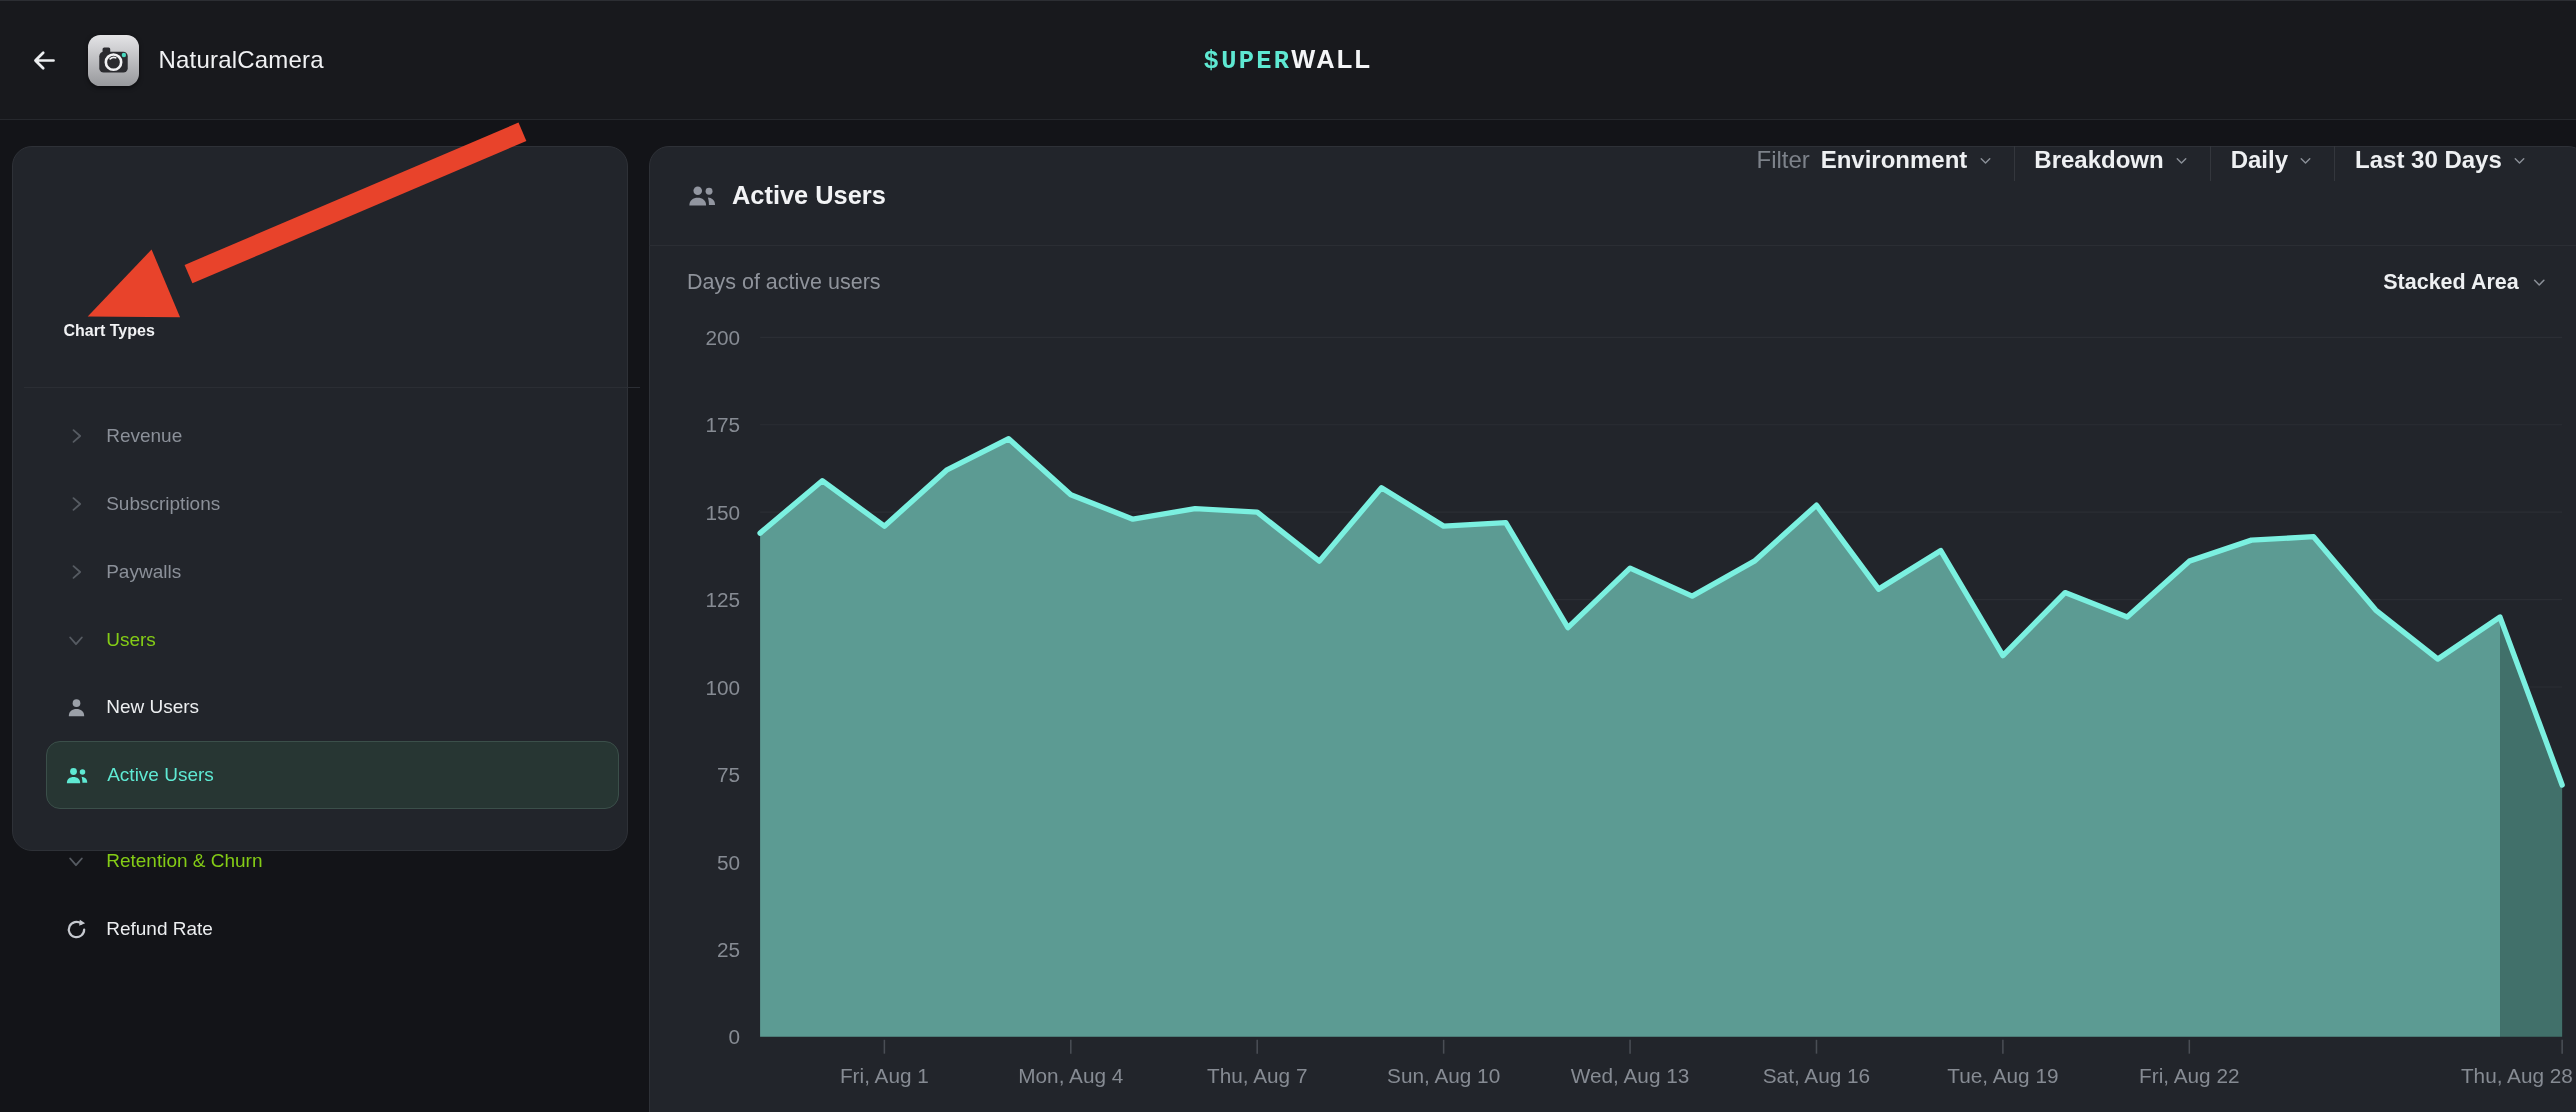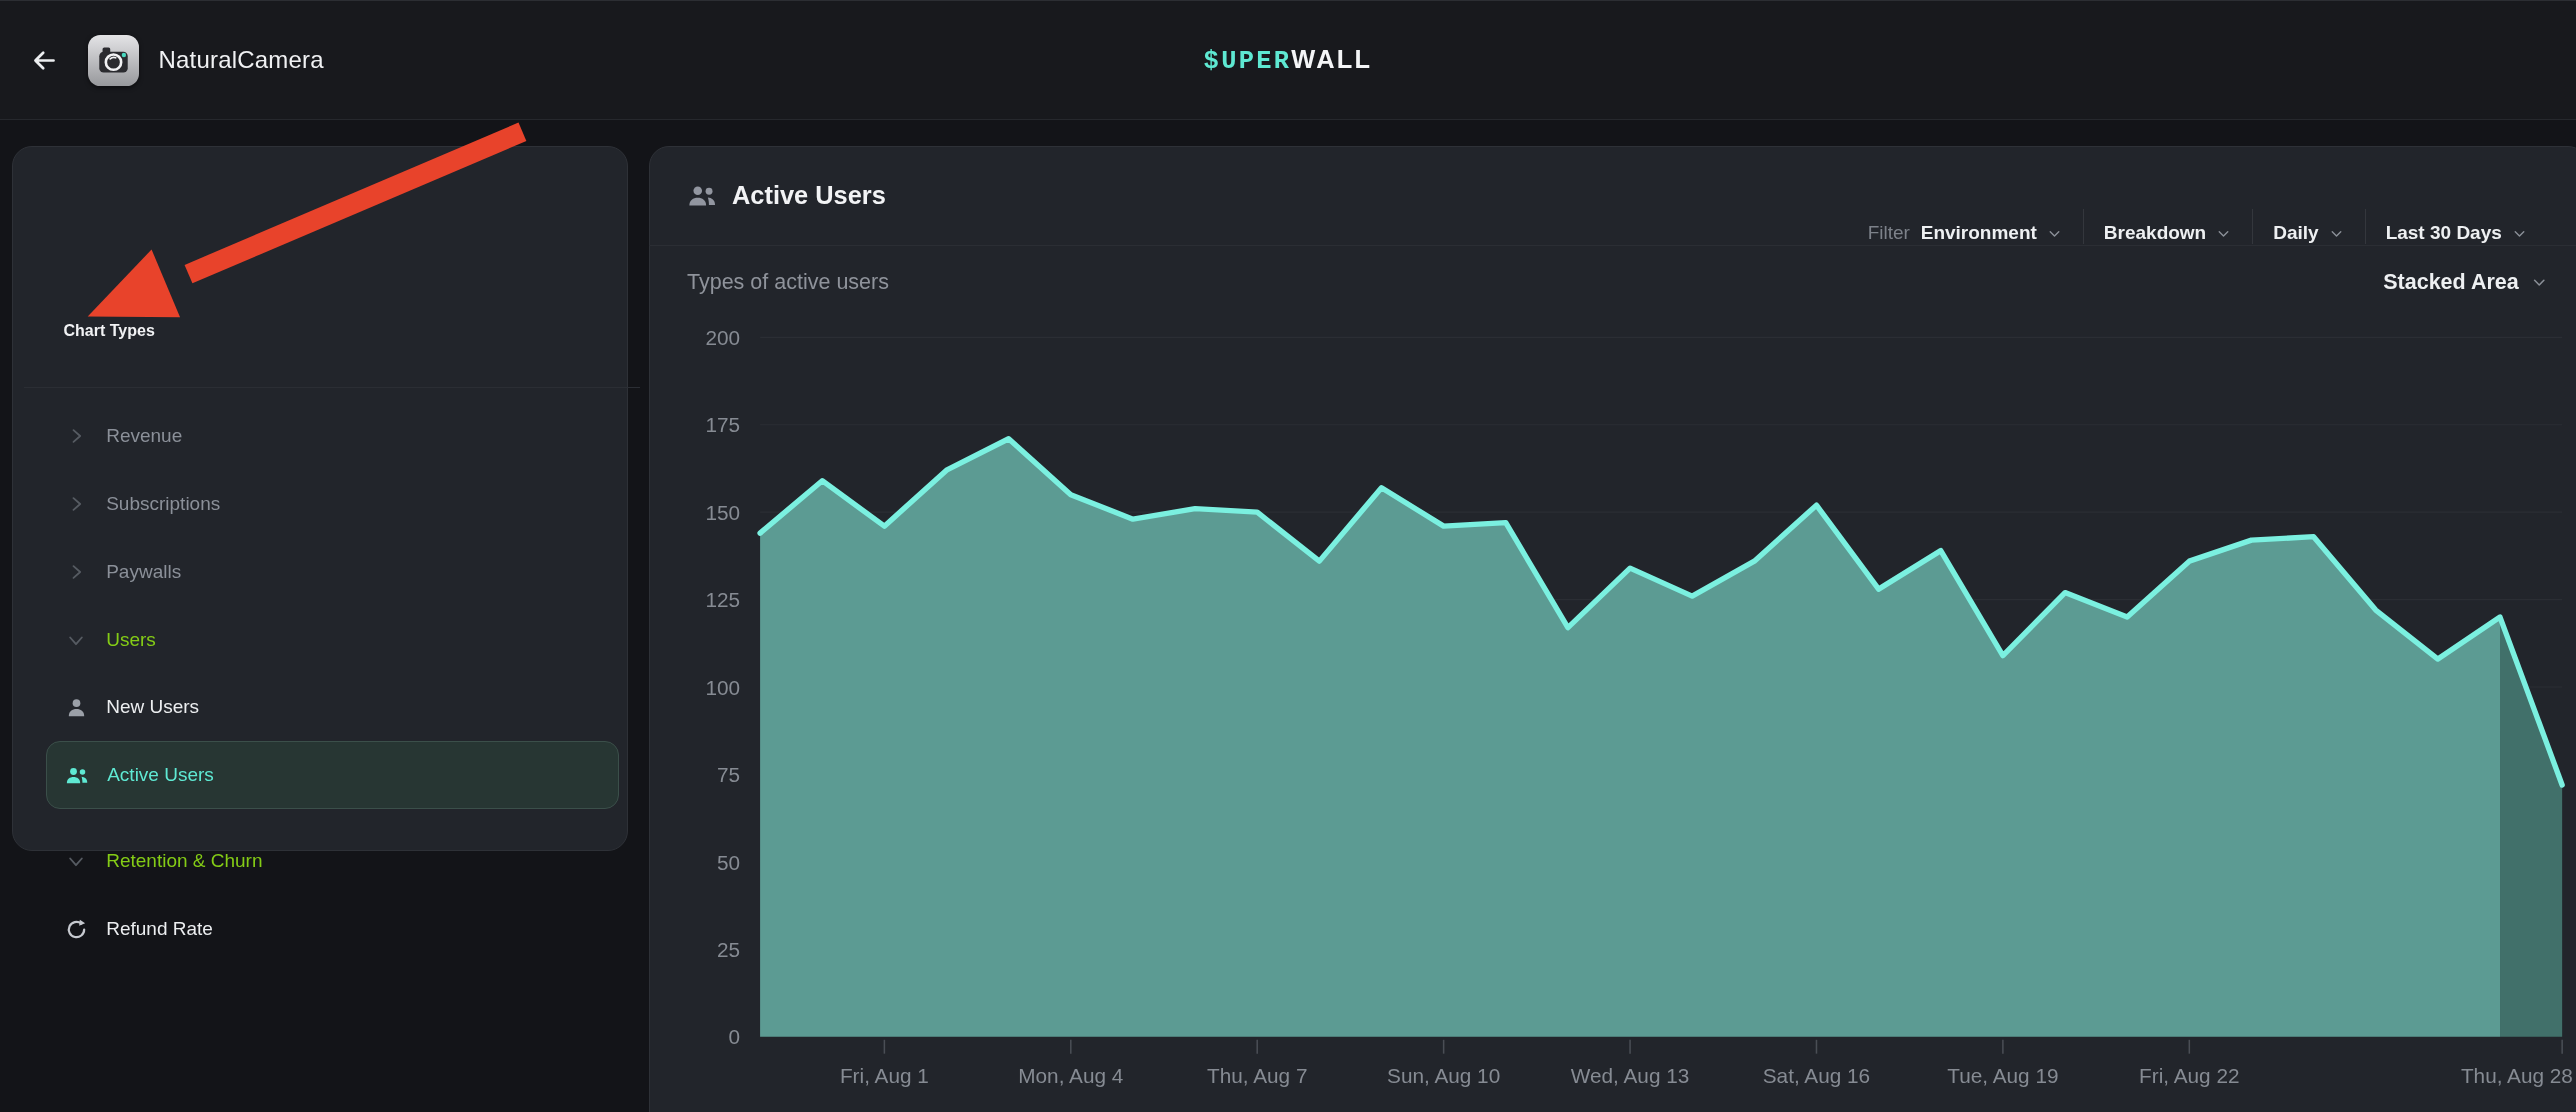--- a/index.html
+++ b/index.html
@@ -69,21 +69,21 @@
 
   
   .chart-header {
     position:absolute; left:649px; top:146px; width:1927px; height:98px;
     display:flex; align-items:center;
   }
   .chart-header .ic { width:31px; height:31px; margin-left:38px; color:#9296a0; flex:none; }
   .chart-title { margin-left:14px; font-size:25.4px; font-weight:600; color:#f2f3f5; }
   .filters {
     position:absolute; right:28px; top:0; height:98px;
-    display:flex; align-items:flex-end; gap:0; font-size:19px;
+    display:flex; align-items:flex-start; gap:0; font-size:24px;
   }
   .fgroup { display:flex; align-items:center; cursor:pointer; padding:0 20px; }
   .flabel { color:#7d828a; margin-right:10.8px; }
   .fvalue { color:#eef0f2; font-weight:600; }
   .fchev  { margin-left:9.2px; color:#8a8f97; display:flex; }
   .fdivider { width:0.8px; height:35px; background:#34373d; }
   .chart-header-divider { position:absolute; left:649px; top:245px; width:1927px; height:0.8px; background:#2b2e34; }
 
   .subrow {
     position:absolute; left:649px; top:245px; width:1927px; height:74px;
@@ -256,21 +256,21 @@
         <svg width="17" height="17" viewBox="0 0 24 24">
             <path d="M6 9.5l6 6 6-6" fill="none" stroke="currentColor" stroke-width="2" stroke-linecap="round" stroke-linejoin="round"></path>
           </svg>
       </span>
     </div>
   </div>
 </div>
 <div class="chart-header-divider"></div>
 
 <div class="subrow">
-  <span class="subtitle">Types of active users</span>
+  <span class="subtitle">Days of active users</span>
   <div class="type-select">
     <span class="tlabel">Stacked Area</span>
     <span class="fchev">
       <svg width="18.5" height="18.5" viewBox="0 0 24 24">
           <path d="M6 9.5l6 6 6-6" fill="none" stroke="currentColor" stroke-width="2" stroke-linecap="round" stroke-linejoin="round"></path>
         </svg>
     </span>
   </div>
 </div>
 

